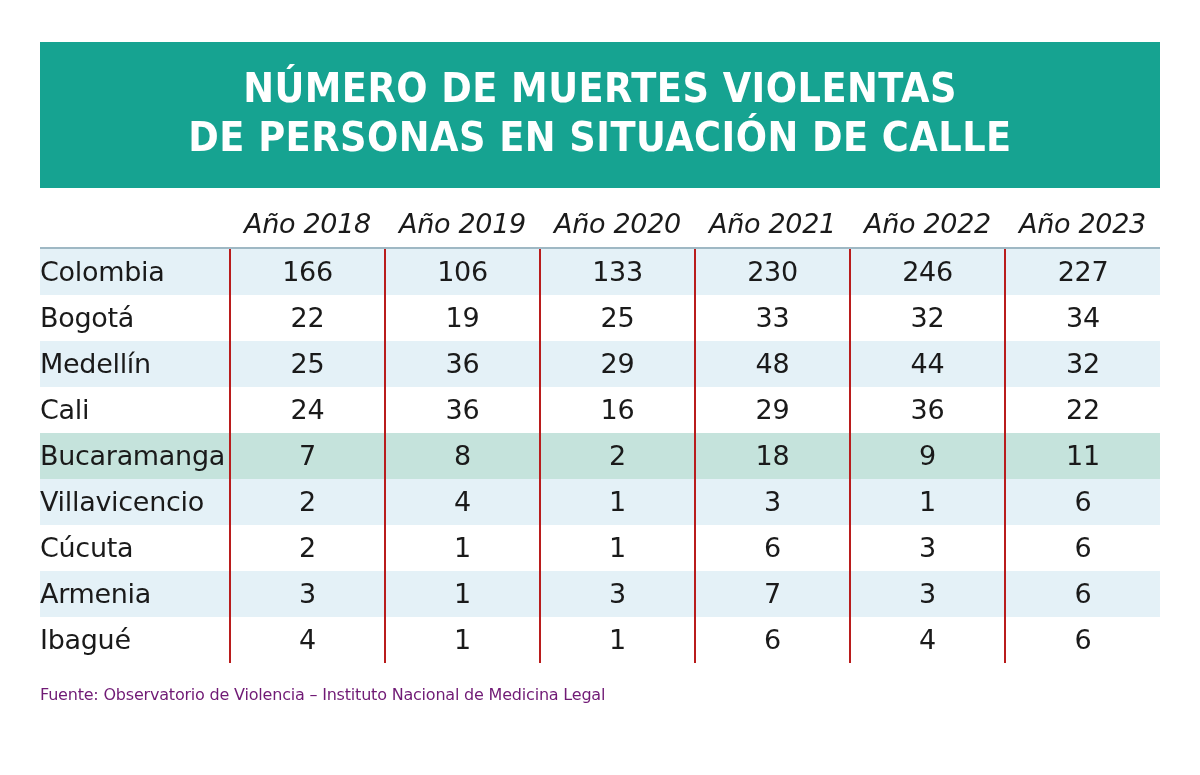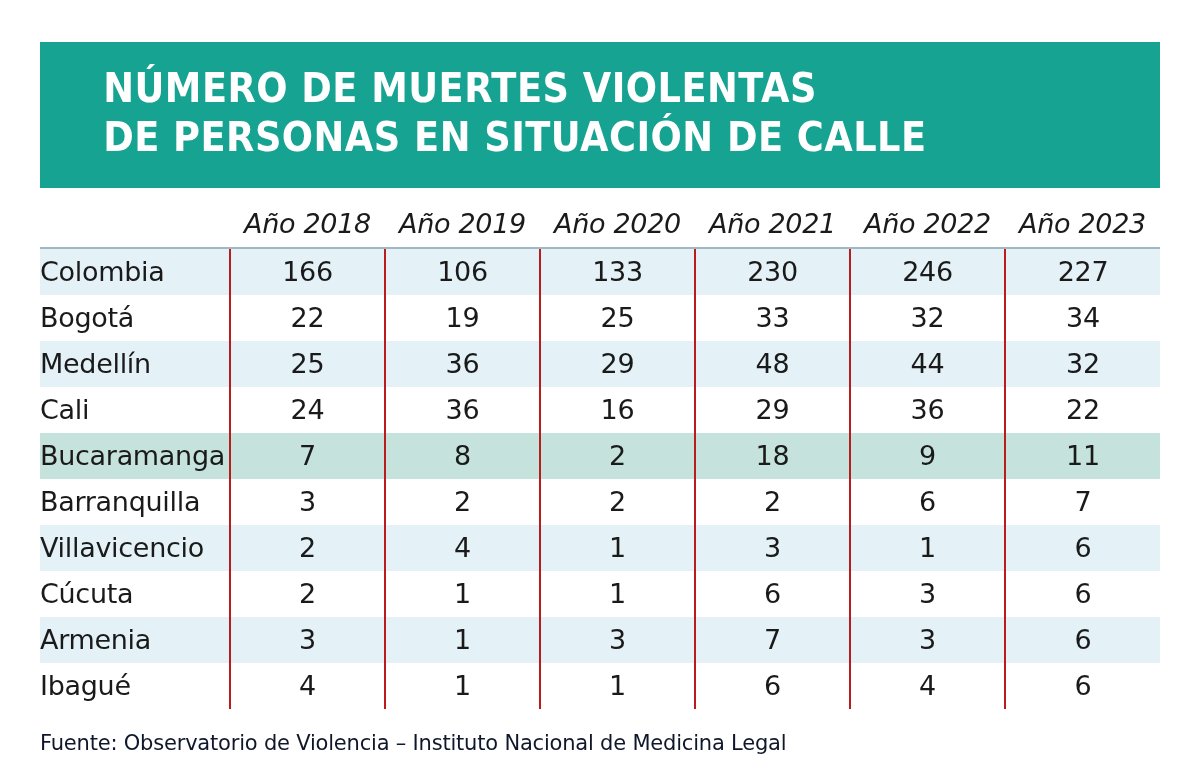--- a/index.html
+++ b/index.html
@@ -19,21 +19,21 @@
     width: 1200px;
     height: 775px;
     box-sizing: border-box;
     padding: 0 40px;
   }
   
   .title-banner {
     margin-top: 42px;
     background: #16a391;
     color: #ffffff;
-    text-align: left;
+    text-align: center;
     padding: 22px 20px 26px 20px;
     box-sizing: border-box;
   }
   .title-line {
     font-family: "DejaVu Sans", sans-serif;
     font-weight: bold;
     font-size: 40px;
     line-height: 1.22;
     letter-spacing: 0.5px;
     text-transform: uppercase;
@@ -89,22 +89,22 @@
 
   
   tbody td.num, thead th.year {
     box-sizing: border-box;
   }
 
   
   .source {
     margin-top: 22px;
     font-family: "DejaVu Sans", sans-serif;
-    font-size: 21px;
-    color: #0f172a;
+    font-size: 16px;
+    color: #701a75;
     letter-spacing: -0.2px;
   }
 </style>
 </head>
 <body>
 
 <div class="page">
 
   <div class="title-banner">
     <div class="title-line">NÚMERO DE MUERTES VIOLENTAS</div>
@@ -171,29 +171,20 @@
       </tr>
       <tr class="highlight">
         <td class="rowlabel">Bucaramanga</td>
         <td class="num">7</td>
         <td class="num">8</td>
         <td class="num">2</td>
         <td class="num">18</td>
         <td class="num">9</td>
         <td class="num">11</td>
       </tr>
-      <tr class="plain">
-        <td class="rowlabel">Barranquilla</td>
-        <td class="num">3</td>
-        <td class="num">2</td>
-        <td class="num">2</td>
-        <td class="num">2</td>
-        <td class="num">6</td>
-        <td class="num">7</td>
-      </tr>
       <tr class="shade">
         <td class="rowlabel">Villavicencio</td>
         <td class="num">2</td>
         <td class="num">4</td>
         <td class="num">1</td>
         <td class="num">3</td>
         <td class="num">1</td>
         <td class="num">6</td>
       </tr>
       <tr class="plain">

